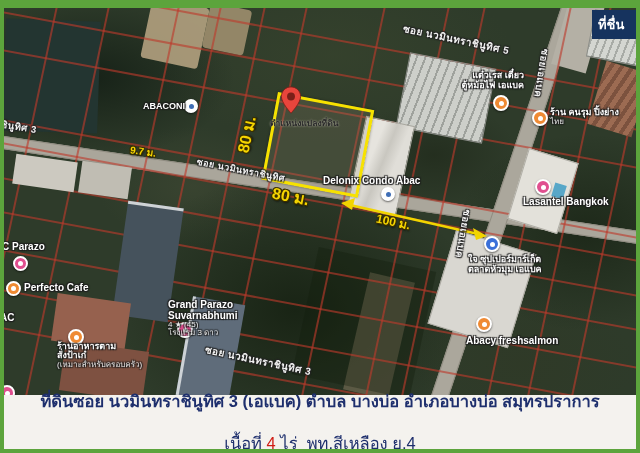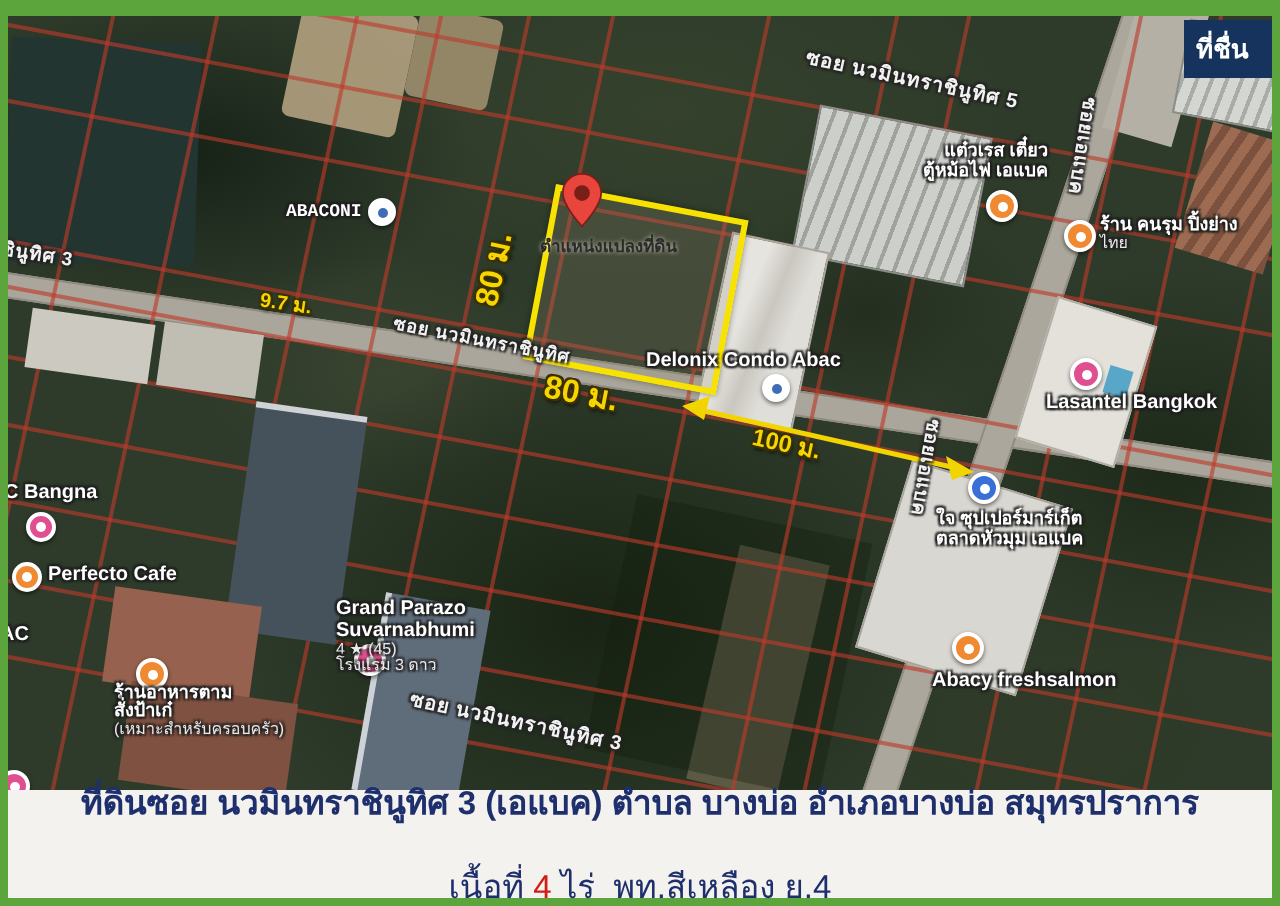--- a/index.html
+++ b/index.html
@@ -124,31 +124,31 @@
     <div class="street" style="left:-70px;top:106px;font-size:9.5px;transform:rotate(9deg);">ซอย นวมินทราชินูทิศ 3</div>
     <div class="street" style="left:398px;top:24px;font-size:10px;transform:rotate(12deg);">ซอย นวมินทราชินูทิศ 5</div>
     <div class="street" style="left:192px;top:155px;font-size:9px;transform:rotate(11deg);">ซอย นวมินทราชินูทิศ</div>
     <div class="street" style="left:200px;top:345px;font-size:10px;transform:rotate(12deg);">ซอย นวมินทราชินูทิศ 3</div>
     <div class="street vstreet" style="left:549px;top:42px;font-size:9.5px;transform:rotate(99deg);">ซอยเอแบค</div>
     <div class="street vstreet" style="left:471px;top:203px;font-size:9.5px;transform:rotate(100deg);">ซอยเอแบค</div>
 
     <div class="poi white" style="left:180px;top:91px;width:10px;height:10px;">
         <span class="dot"></span>
       </div>
-    <div class="maplabel" style="left:139px;top:93px;font-size:9px;font-family:Liberation Mono, monospace;">ABACONI</div>
+    <div class="maplabel" style="left:139px;top:93px;font-size:9px;">ABACONI</div>
 
     <div class="poi white" style="left:377px;top:179px;width:10px;height:10px;">
         <span class="dot"></span>
       </div>
     <div class="maplabel" style="left:319px;top:167px;">Delonix Condo Abac</div>
 
     <div class="poi" style="left:9px;top:248px;width:11px;height:11px;background:#e04f8f;">
         <span class="dot"></span>
       </div>
-    <div class="maplabel" style="left:-2px;top:233px;">C Bangna</div>
+    <div class="maplabel" style="left:-2px;top:233px;">C Parazo</div>
 
     <div class="poi" style="left:2px;top:273px;width:11px;height:11px;background:#ef8a33;">
         <span class="dot"></span>
       </div>
     <div class="maplabel" style="left:20px;top:274px;">Perfecto Cafe</div>
 
     <div class="maplabel" style="left:-4px;top:304px;">AC</div>
 
     <div class="poi" style="left:64px;top:321px;width:12px;height:12px;background:#ef8a33;">
         <span class="dot"></span>

